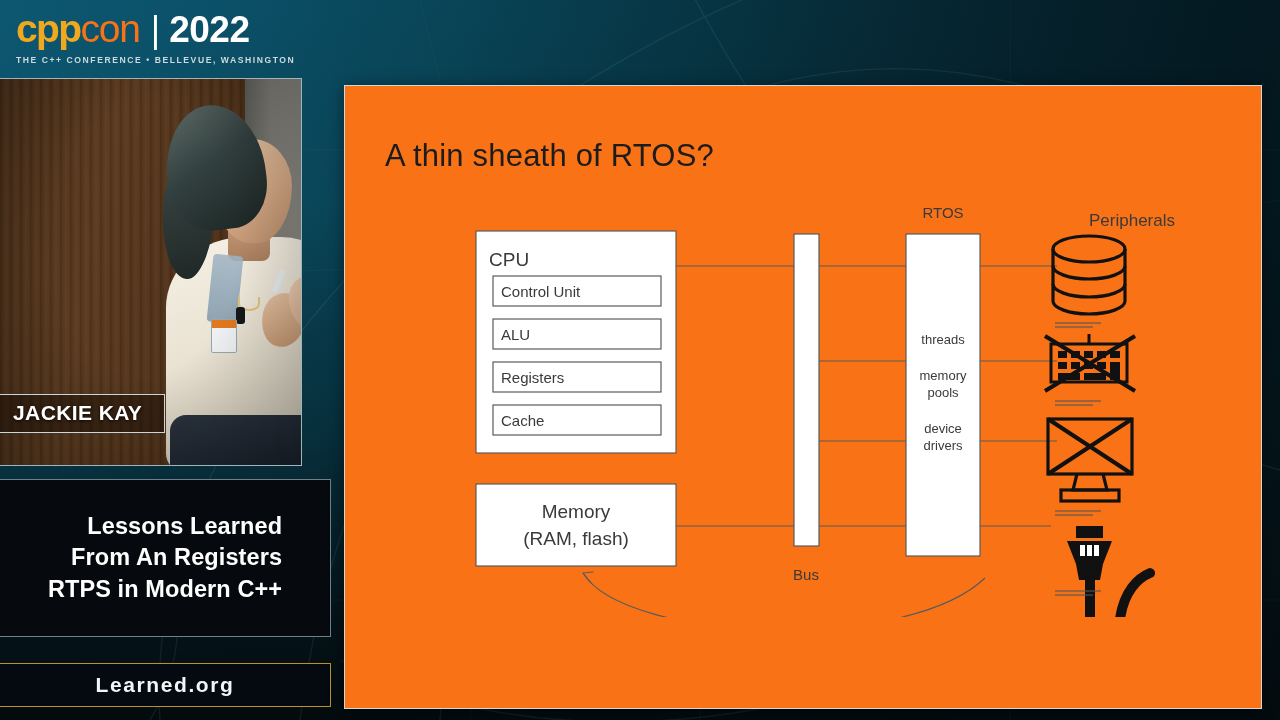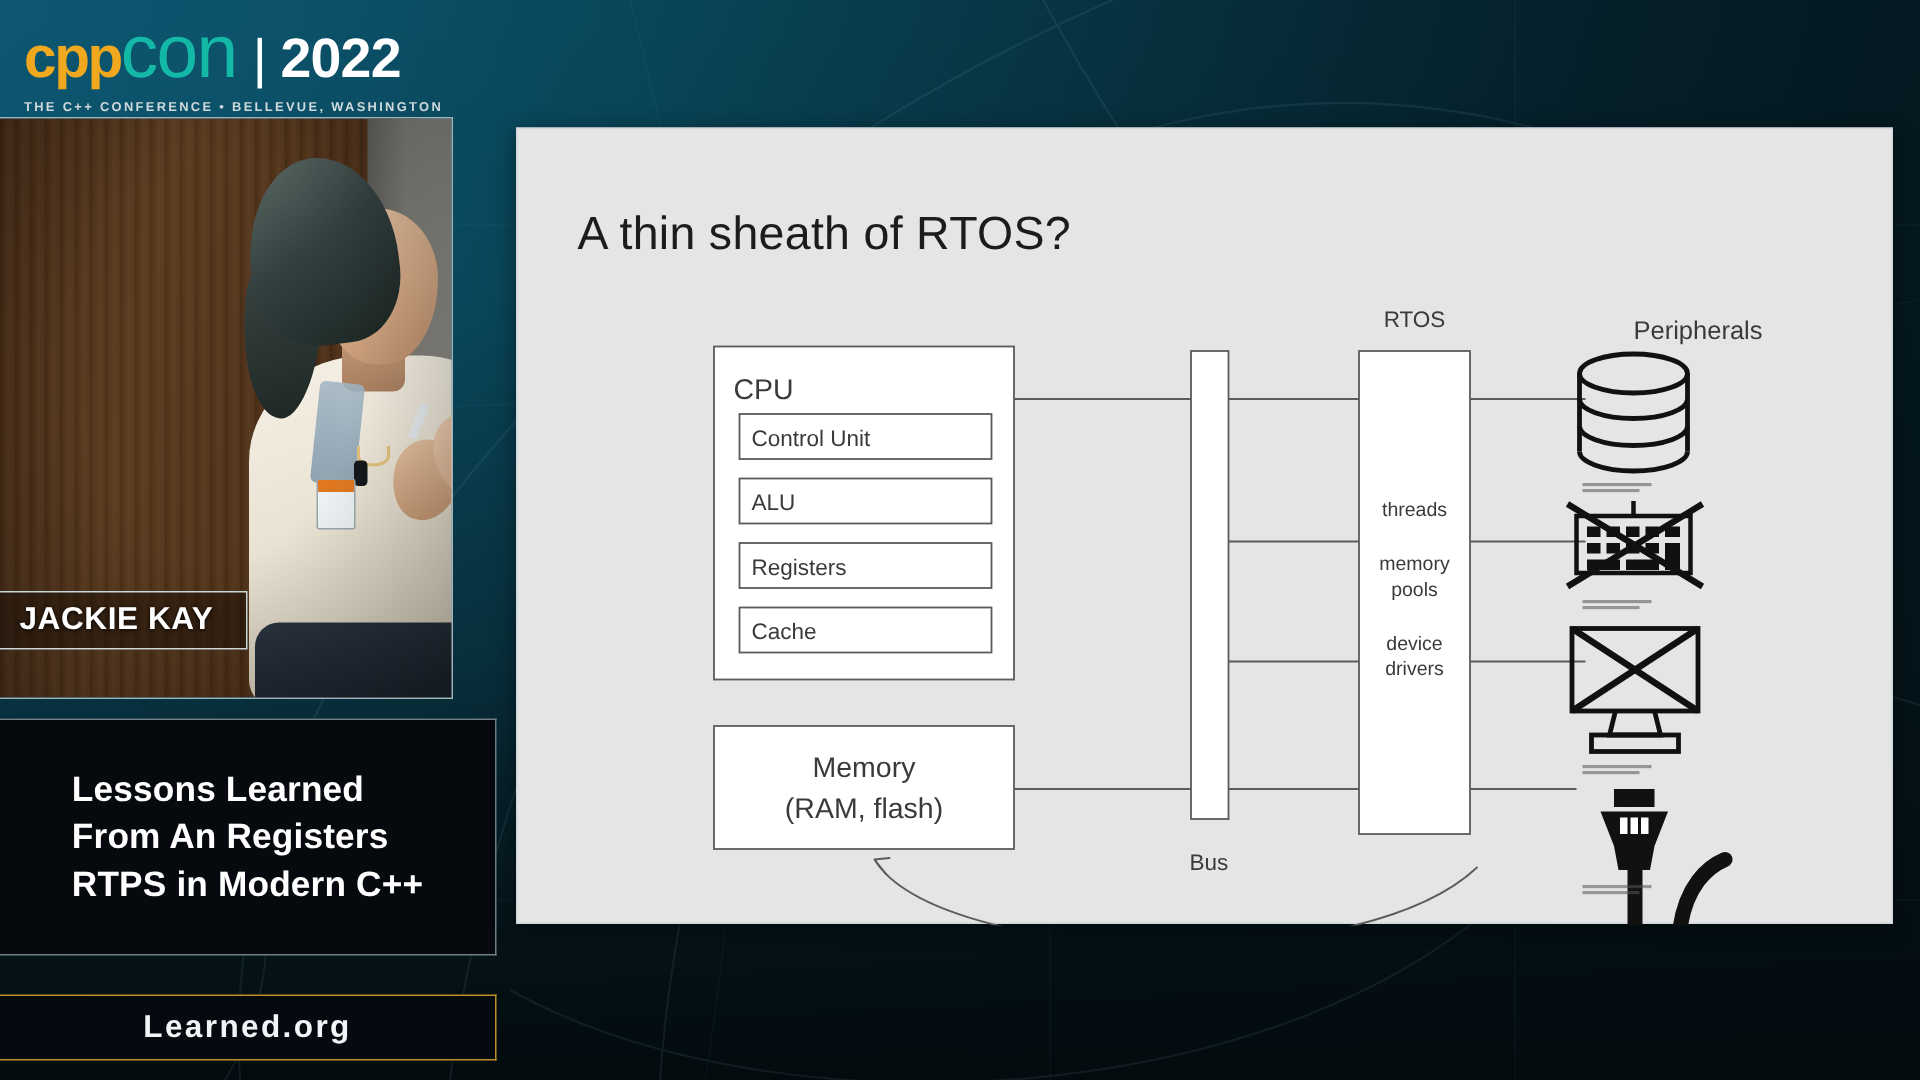--- a/index.html
+++ b/index.html
@@ -37,41 +37,41 @@
   #logo-area {
     position:absolute; left:0; top:0; width:332px; height:76px;
     padding:9px 0 0 16px;
   }
   .logo-row { display:flex; align-items:baseline; }
   .logo-cpp {
     font-size:39px; font-weight:bold; color:#f0a81e;
     letter-spacing:-1.6px; line-height:1;
   }
   .logo-con {
-    font-size:50px; font-weight:normal; color:#14b8a6;
+    font-size:39px; font-weight:normal; color:#f97316;
     letter-spacing:-1.2px; line-height:1;
   }
   .logo-bar {
     color:#ffffff; font-size:36px; font-weight:300;
     margin:0 9px 0 11px; line-height:1;
   }
   .logo-year {
     font-size:37px; font-weight:bold; color:#ffffff;
     letter-spacing:-0.5px; line-height:1;
   }
   .logo-sub {
     margin-top:7px; color:#ced9dd; font-size:8.6px;
     font-weight:bold; letter-spacing:1.55px; white-space:nowrap;
   }
 
   
   #video-panel {
     position:absolute; left:0px; top:78px; width:302px; height:388px;
     border:1.5px solid #9fb4bb; border-left:none;
-    overflow:hidden; background:#0c4a6e;
+    overflow:hidden; background:#8b5cf6;
   }
   #wood {
     position:absolute; left:0; top:0; width:278px; height:100%;
     background:
       repeating-linear-gradient(90deg,
         rgba(0,0,0,0.16) 0px, rgba(0,0,0,0.0) 3px,
         rgba(255,255,255,0.035) 6px, rgba(0,0,0,0.0) 10px),
       linear-gradient(100deg,#4a2e18 0%, #5a3a1e 35%, #4e3018 70%, #3b2411 100%);
   }
   #wall-right {
@@ -173,38 +173,38 @@
 
   
   #title-panel {
     position:absolute; left:0px; top:479px; width:331px; height:158px;
     background:#060a0f;
     border:1.5px solid #6e8189; border-left:none;
     display:flex; align-items:center; justify-content:center;
   }
   #title-panel .t {
     color:#ffffff; font-size:23.5px; font-weight:bold;
-    line-height:1.32; text-align:left; letter-spacing:.1px;
+    line-height:1.32; text-align:right; letter-spacing:.1px;
   }
 
   
   #url-panel {
     position:absolute; left:0px; top:663px; width:331px; height:44px;
     background:#050a10;
     border:1.5px solid #c08f2c; border-left:none;
     display:flex; align-items:center; justify-content:center;
   }
   #url-panel .u {
     color:#f2f5f7; font-size:21px; font-weight:bold; letter-spacing:1.6px;
   }
 
   
   #slide {
-    position:absolute; left:344px; top:85px; width:918px; height:531px;
-    background:#e5e5e5;
+    position:absolute; left:344px; top:85px; width:918px; height:624px;
+    background:#f97316;
     border:1.5px solid #cfd8dc;
     box-shadow:0 2px 14px rgba(0,0,0,.45);
   }
   #slide-title {
     position:absolute; left:40px; top:52px;
     font-size:31px; color:#1c1c1c; font-weight:normal;
     letter-spacing:.2px;
   }
   #diagram { position:absolute; left:0; top:0; width:918px; height:531px; }
   .dg-text {

